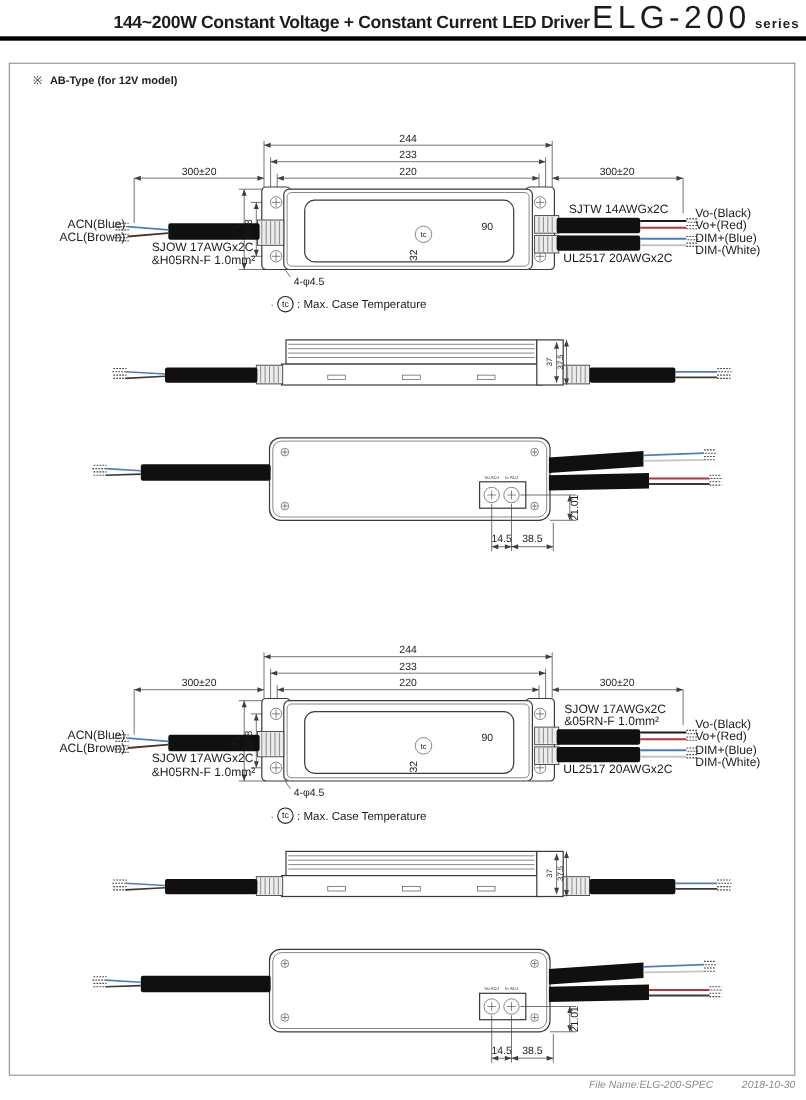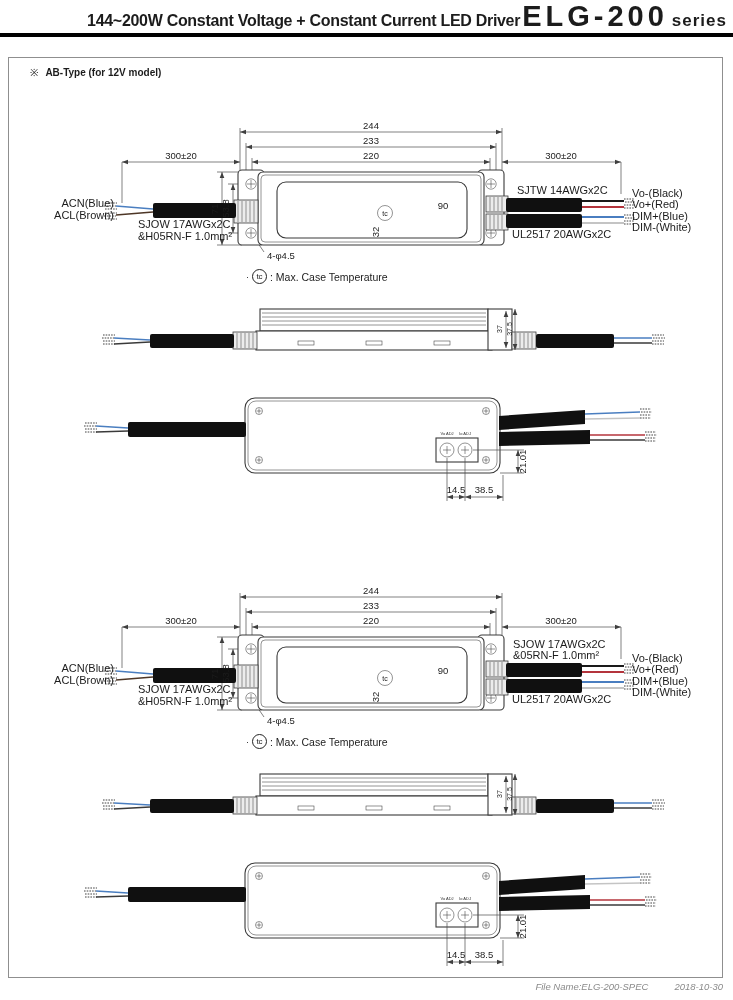--- a/index.html
+++ b/index.html
@@ -1,20 +1,20 @@
 <!DOCTYPE html>
 <html><head>
 <meta charset="utf-8">
 <style>
   html,body{margin:0;padding:0;background:#fff;}
   body{width:733px;height:1000px;position:relative;font-family:"Liberation Sans",sans-serif;color:#1c1c1c;overflow:hidden;}
   .header{position:absolute;top:0;left:0;width:733px;height:33px;display:flex;align-items:baseline;justify-content:flex-end;padding-right:6px;box-sizing:border-box;white-space:nowrap;}
   .header .title{font-size:16px;font-weight:600;letter-spacing:-0.3px;}
-  .header .model{font-size:29px;font-weight:700;letter-spacing:4px;margin-left:2px;}
-  .header .series{font-size:17px;font-weight:800;margin-left:4px;letter-spacing:1px;}
+  .header .model{font-size:29px;font-weight:400;letter-spacing:4px;margin-left:2px;}
+  .header .series{font-size:12px;font-weight:800;margin-left:4px;letter-spacing:1px;}
   .rule{position:absolute;top:33px;left:0;width:733px;height:4px;background:#000;}
   .border-box{position:absolute;top:57px;left:8px;width:713px;height:919px;border:1px solid #8f8f8f;}
   .sec{position:absolute;left:0;width:733px;height:465px;}
   .heading{position:absolute;left:30px;top:8px;font-size:10px;font-weight:700;}
   .heading .mark{margin-right:7px;font-weight:400;}
   .dwg{position:absolute;left:0;width:733px;display:block;}
   .note{position:absolute;left:246px;top:212px;font-size:10.5px;display:flex;align-items:center;gap:3px;}
   .note .pfx{font-size:9px;}
   .tc-circle{display:inline-flex;align-items:center;justify-content:center;width:13px;height:13px;border:1px solid #222;border-radius:50%;font-size:8px;line-height:1;}
   .footer{position:absolute;top:981px;right:10px;font-size:9.5px;font-style:italic;color:#8a8a8a;display:flex;gap:26px;}

